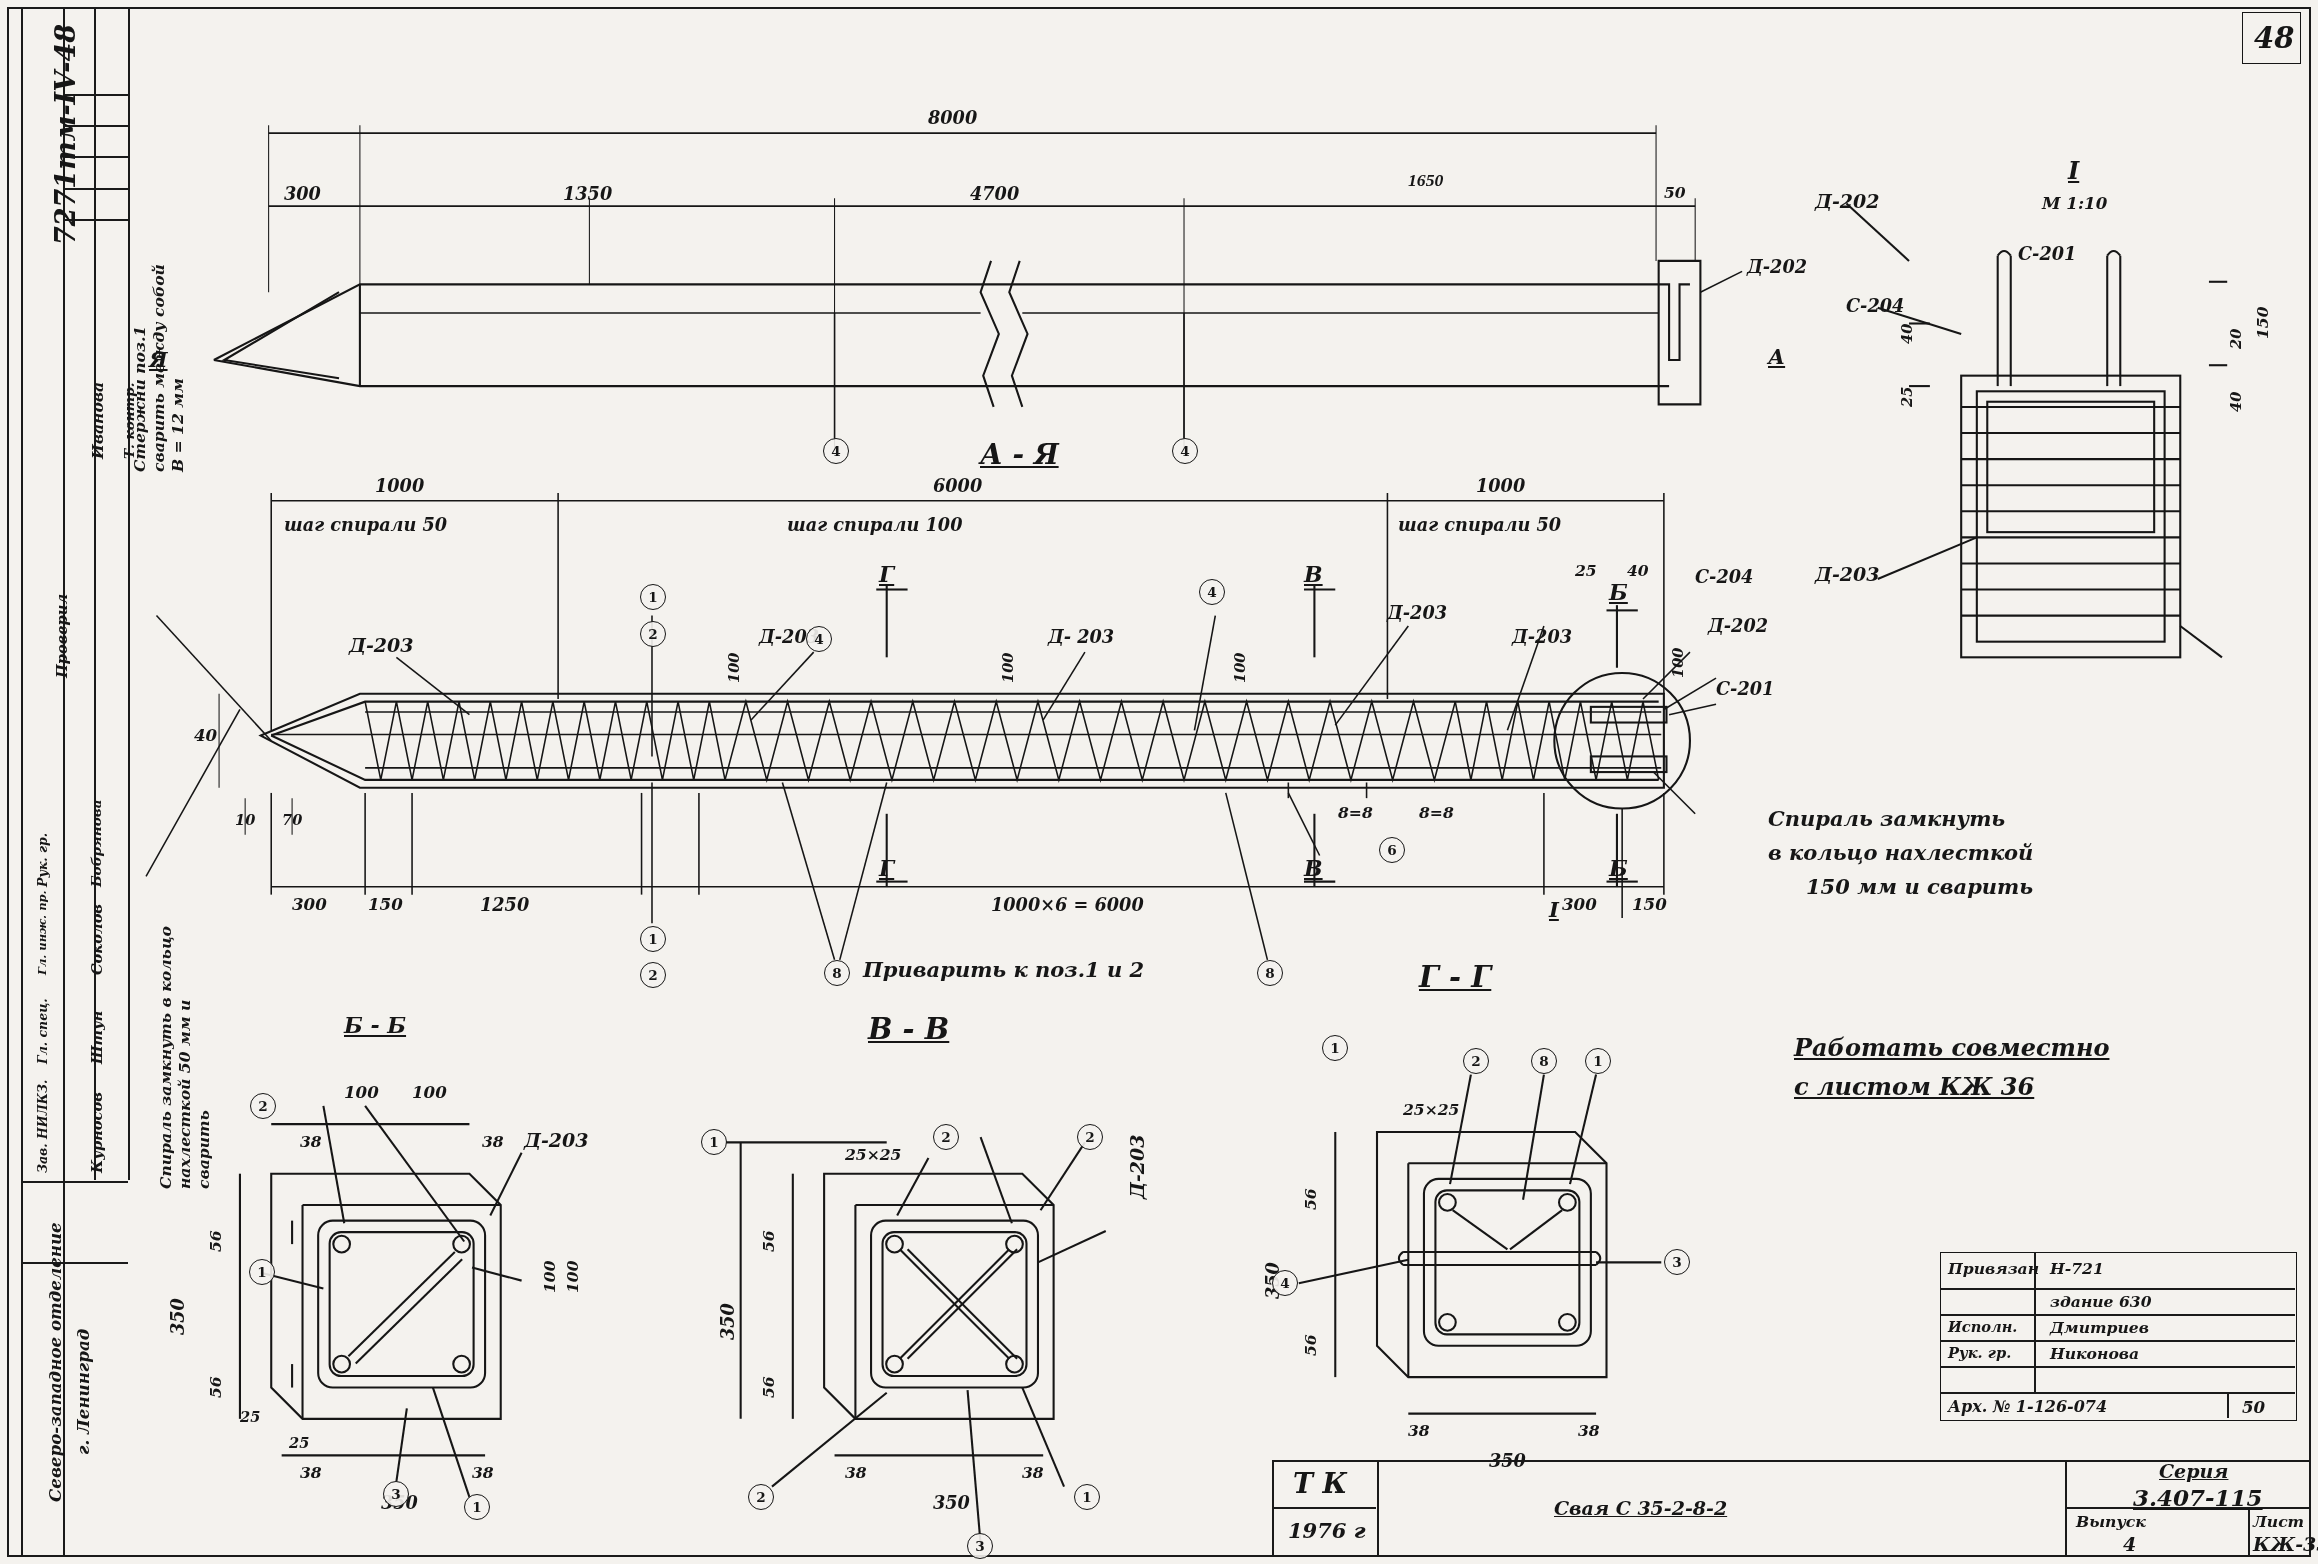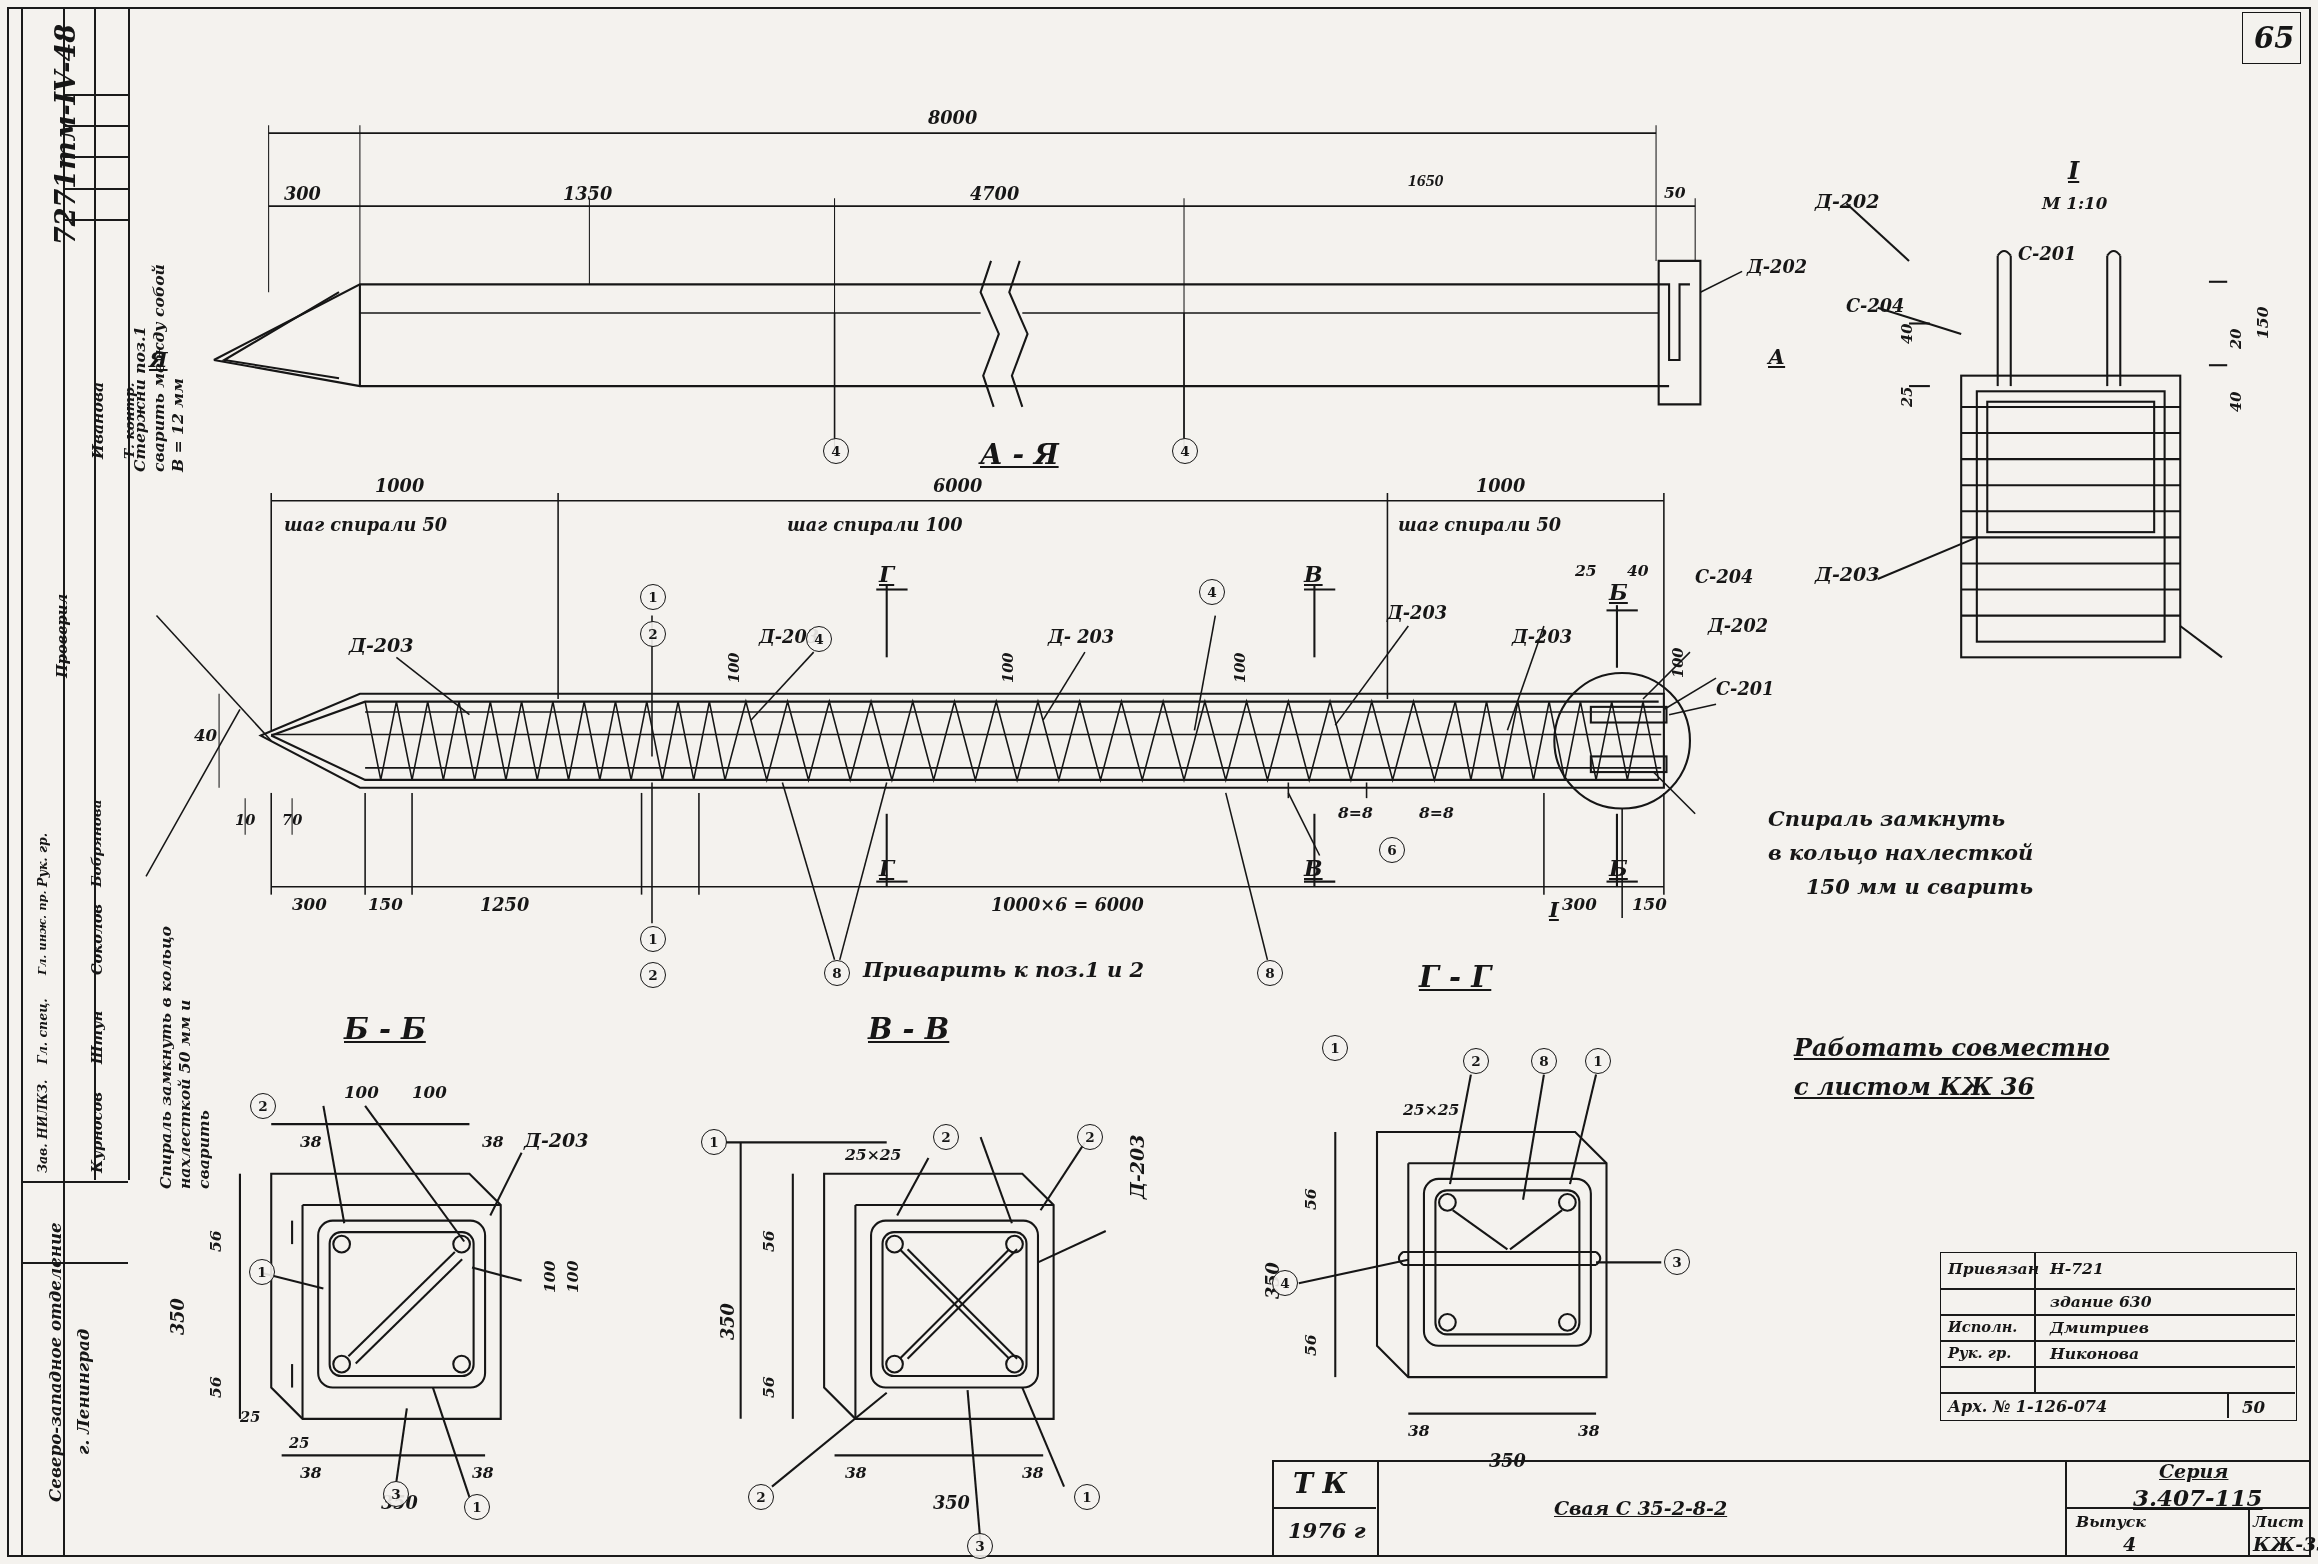--- a/index.html
+++ b/index.html
@@ -33,21 +33,21 @@
 <body>
 
 <div id="sheet">
 
   <div class="ln h" style="left:7.3px;top:7.3px;width:2304px;height:2.1px;"></div>
   <div class="ln h" style="left:7.3px;top:1555px;width:2304px;height:2.1px;"></div>
   <div class="ln v" style="left:7.3px;top:7.3px;height:1550px;width:2.1px;"></div>
   <div class="ln v" style="left:2309px;top:7.3px;height:1550px;width:2.1px;"></div>
 
   <div class="box" style="left:2242px;top:11.5px;width:57px;height:50px;"></div>
-  <div class="txt hand" style="left:2254px;top:21px;font-size:29px;">65</div>
+  <div class="txt hand" style="left:2254px;top:21px;font-size:29px;">48</div>
 
   <div class="ln v" style="left:21px;top:7.3px;height:1550px;"></div>
   <div class="ln v" style="left:63px;top:7.3px;height:1550px;"></div>
   <div class="ln v" style="left:94px;top:7.3px;height:1173px;"></div>
   <div class="ln v" style="left:128px;top:7.3px;height:1173px;"></div>
   <div class="ln h" style="left:63px;top:94px;width:66px;"></div>
   <div class="ln h" style="left:63px;top:125px;width:66px;"></div>
   <div class="ln h" style="left:63px;top:156px;width:66px;"></div>
   <div class="ln h" style="left:63px;top:188px;width:66px;"></div>
   <div class="ln h" style="left:63px;top:219px;width:66px;"></div>
@@ -314,21 +314,21 @@
   <div class="txt hand" style="left:1815px;top:190px;font-size:19px;">Д-202</div>
   <div class="txt hand" style="left:1846px;top:295px;font-size:17.7px;">С-204</div>
   <div class="txt hand" style="left:2018px;top:243px;font-size:17.7px;">С-201</div>
   <div class="txt hand" style="left:1815px;top:563px;font-size:19px;">Д-203</div>
   <div class="txt hand rot90" style="left:2253px;top:339px;font-size:15.6px;">150</div>
   <div class="txt hand rot90" style="left:2227px;top:349px;font-size:14.6px;">20</div>
   <div class="txt hand rot90" style="left:2227px;top:412px;font-size:14.6px;">40</div>
   <div class="txt hand rot90" style="left:1898px;top:407px;font-size:14.6px;">25</div>
   <div class="txt hand rot90" style="left:1898px;top:344px;font-size:14.6px;">40</div>
 
-  <div class="txt hand ul" style="left:344px;top:1012px;font-size:29px;text-align:center;">Б - Б</div>
+  <div class="txt hand ul" style="left:344px;top:1012px;font-size:22px;text-align:center;">Б - Б</div>
   <svg width="2319" height="1565" viewBox="0 0 4446 3000">
     <g class="nofill" stroke-width="4">
       <path d="M 520,2250 L 900,2250 L 960,2310 L 960,2720 L 580,2720 L 520,2660 Z"></path>
       <path d="M 580,2310 L 960,2310"></path>
       <path d="M 580,2310 L 580,2720"></path>
       <rect x="610" y="2340" width="320" height="320" rx="28"></rect>
       <rect x="632" y="2362" width="276" height="276" rx="22"></rect>
       <circle cx="655" cy="2385" r="16"></circle>
       <circle cx="885" cy="2385" r="16"></circle>
       <circle cx="655" cy="2615" r="16"></circle>

